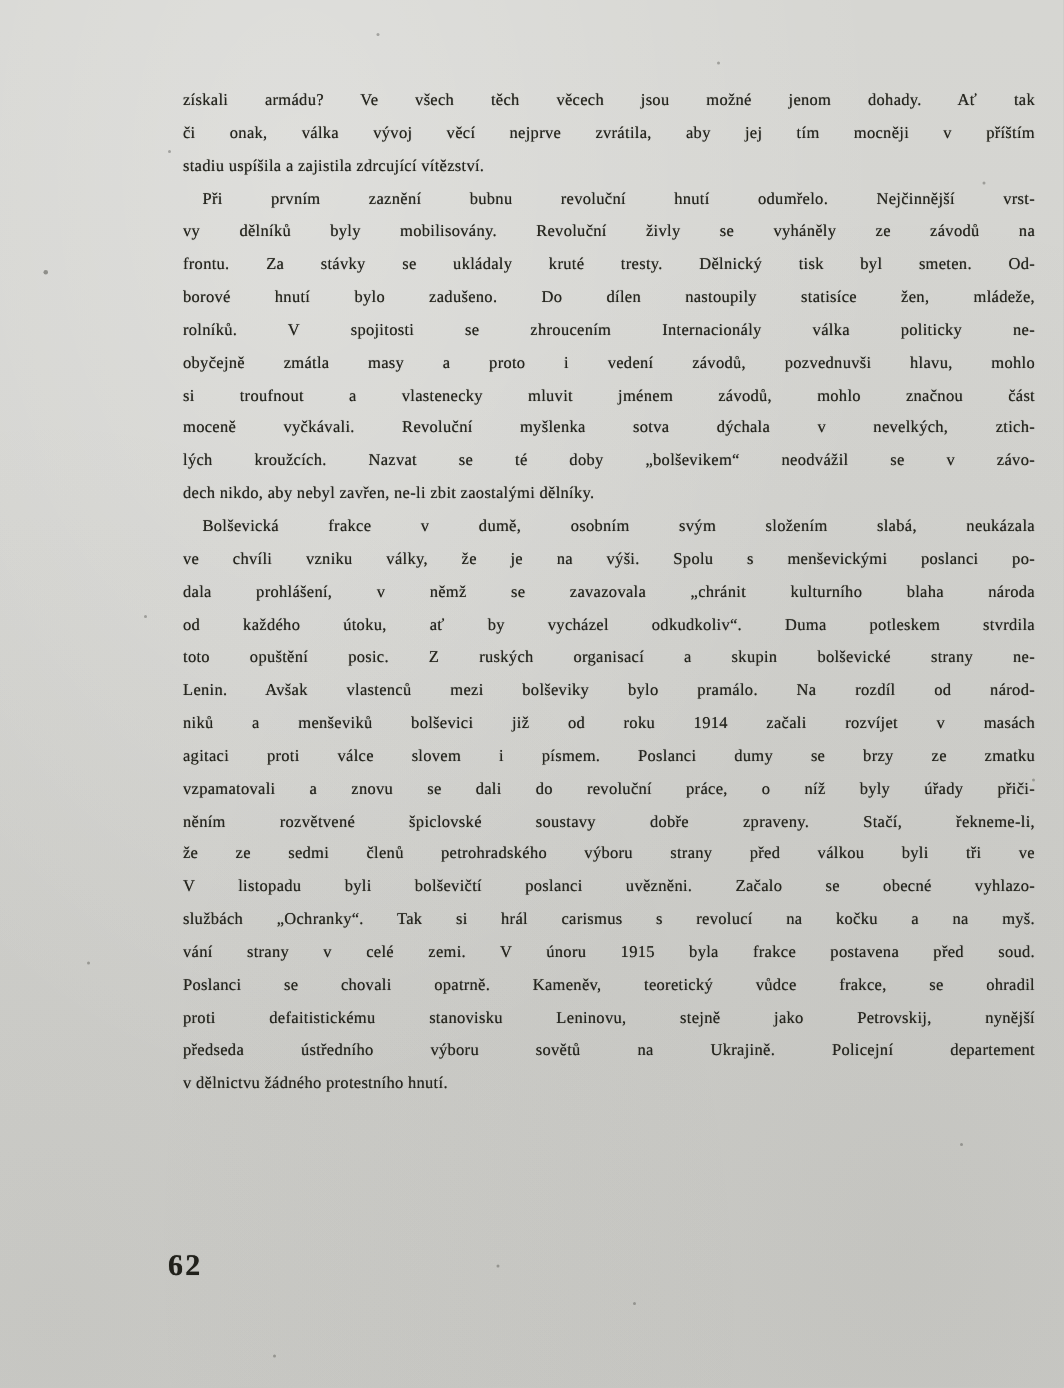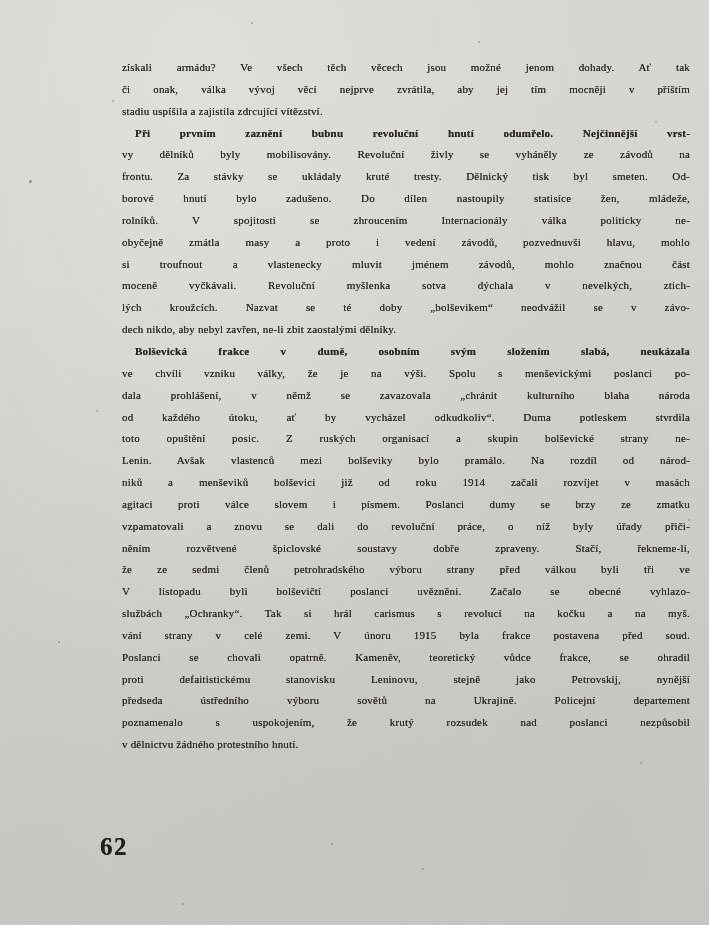--- a/index.html
+++ b/index.html
@@ -26,24 +26,24 @@
   }
   .para{margin:0;}
   .line{
     text-align:justify;
     text-align-last:justify;
     height:21.85px;
     white-space:normal;
     overflow:visible;
   }
   .line.end{text-align-last:left;}
-  .line.indent{text-indent:13px;font-weight:bold;}
+  .line.indent{text-indent:13px;}
   .folio{
-    position:absolute;left:100px;top:833px;
-    font-size:25px;font-weight:bold;color:#21211b;
+    position:absolute;left:112px;top:833px;
+    font-size:20px;font-weight:bold;color:#21211b;
     letter-spacing:1.5px;
     text-shadow:0 0 0.5px rgba(30,30,25,0.8);
   }
   .specks{position:absolute;left:0;top:0;width:1px;height:1px;}
   .speck{
     position:absolute;width:2px;height:2px;border-radius:50%;
     background:rgba(55,55,48,0.35);
   }
   .speck.big{width:3px;height:3px;background:rgba(50,50,44,0.45);}
 </style>
@@ -84,21 +84,20 @@
       <div class="line">agitaci proti válce slovem i písmem. Poslanci dumy se brzy ze zmatku</div>
       <div class="line">vzpamatovali a znovu se dali do revoluční práce, o níž byly úřady přiči-</div>
       <div class="line">něním rozvětvené špiclovské soustavy dobře zpraveny. Stačí, řekneme-li,</div>
       <div class="line">že ze sedmi členů petrohradského výboru strany před válkou byli tři ve</div>
       <div class="line">V listopadu byli bolševičtí poslanci uvězněni. Začalo se obecné vyhlazo-</div>
       <div class="line">službách „Ochranky“. Tak si hrál carismus s revolucí na kočku a na myš.</div>
       <div class="line">vání strany v celé zemi. V únoru 1915 byla frakce postavena před soud.</div>
       <div class="line">Poslanci se chovali opatrně. Kameněv, teoretický vůdce frakce, se ohradil</div>
       <div class="line">proti defaitistickému stanovisku Leninovu, stejně jako Petrovskij, nynější</div>
       <div class="line">předseda ústředního výboru sovětů na Ukrajině. Policejní departement</div>
-      <div class="line">poznamenalo s uspokojením, že krutý rozsudek nad poslanci nezpůsobil</div>
       <div class="line end">v dělnictvu žádného protestního hnutí.</div>
     </div>
 
   </div>
 
   <div class="folio">62</div>
 
   <div class="specks">
     <div class="speck big" style="left:29px;top:180px;"></div>
     <div class="speck" style="left:112px;top:100px;"></div>

